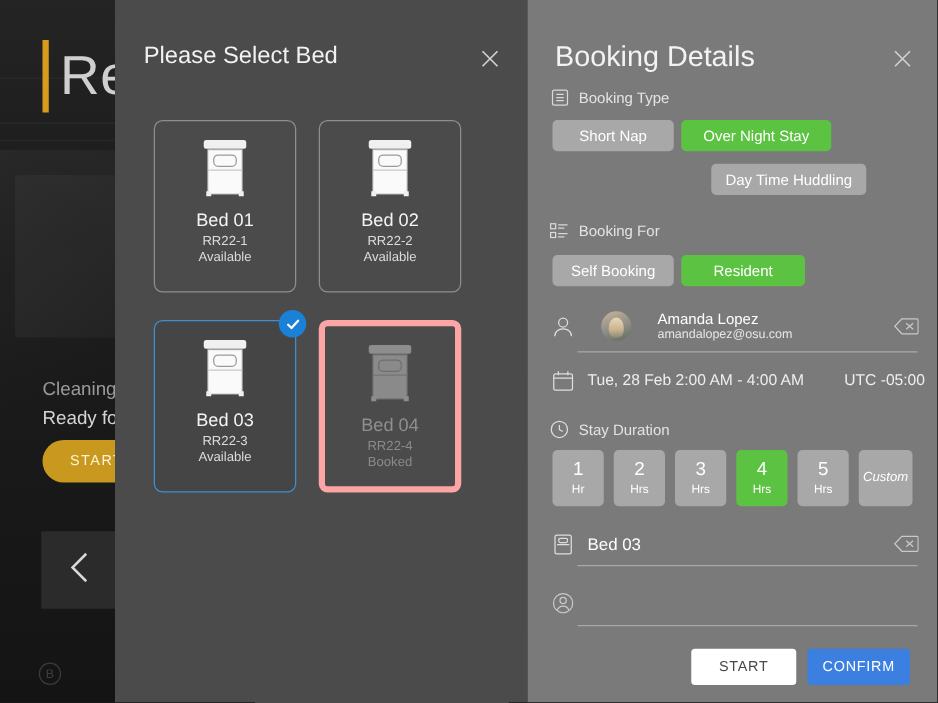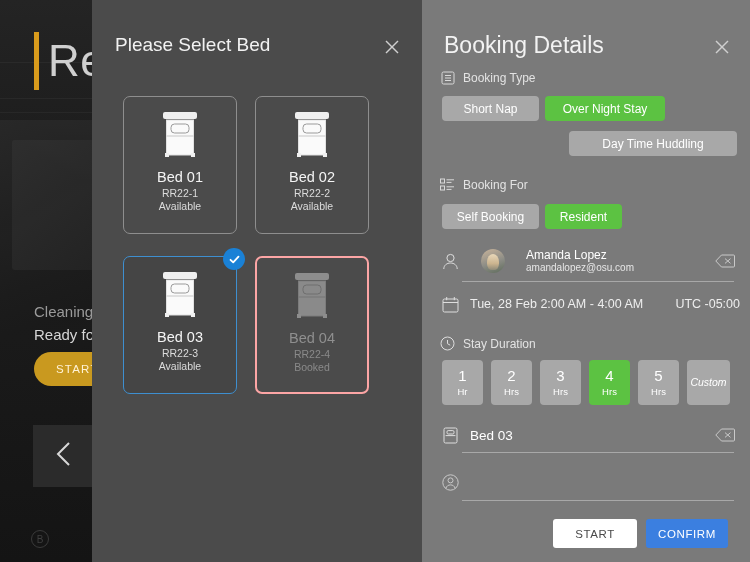--- a/index.html
+++ b/index.html
@@ -98,21 +98,21 @@
     position: relative;
     width: 114px; height: 138px;
     border-radius: 7px;
     border: 1px solid #8e8e8e;
     background: #4b4b4b;
     display: flex; flex-direction: column; align-items: center;
     padding-top: 14px;
     cursor: pointer;
   }
   .bed-card.selected { border: 1.5px solid #3e8fd0; background: #454545; }
-  .bed-card.booked { border: 2px solid #fca5a5; }
+  .bed-card.booked { border: 5px solid #fca5a5; }
 
   .bed-icon { width: 40px; height: 47px; position: relative; margin-bottom: 11px; }
   .bed-name {
     font-size: 14.5px; color: #f4f4f4; margin-bottom: 2px;
   }
   .bed-code { font-size: 10.5px; color: #dcdcdc; margin-bottom: 1px; }
   .bed-status { font-size: 10.5px; color: #dcdcdc; }
   .bed-card.booked .bed-name { color: #8f8f8f; }
   .bed-card.booked .bed-code,
   .bed-card.booked .bed-status { color: #8a8a8a; }
@@ -324,38 +324,38 @@
           <line x1="4" y1="4.5" x2="10" y2="4.5"></line>
           <line x1="4" y1="7" x2="10" y2="7"></line>
           <line x1="4" y1="9.5" x2="10" y2="9.5"></line>
         </svg>
       </span>
       <span>Booking Type</span>
     </div>
 
     <div class="chip" style="left:20px;  top:96px; width:97px;">Short Nap</div>
     <div class="chip active" style="left:123px; top:96px; width:120px;">Over Night Stay</div>
-    <div class="chip" style="left:147px; top:131px; width:168px;">Day Time Huddling</div>
+    <div class="chip" style="left:147px; top:131px; width:124px;">Day Time Huddling</div>
 
     <div class="sec-label" style="left:18px; top:177px;">
       <span class="sec-ico">
         <svg width="15" height="13" viewBox="0 0 15 13" fill="none" stroke="#d9d9d9" stroke-width="1">
           <rect x="0.5" y="1" width="4" height="4"></rect>
           <rect x="0.5" y="8" width="4" height="4"></rect>
           <line x1="6.5" y1="1.8" x2="14" y2="1.8"></line>
           <line x1="6.5" y1="4.4" x2="11.5" y2="4.4"></line>
           <line x1="6.5" y1="8.8" x2="14" y2="8.8"></line>
           <line x1="6.5" y1="11.4" x2="11.5" y2="11.4"></line>
         </svg>
       </span>
       <span>Booking For</span>
     </div>
 
     <div class="chip" style="left:20px;  top:204px; width:97px;">Self Booking</div>
-    <div class="chip active" style="left:123px; top:204px; width:77px;">Resident</div>
+    <div class="chip active" style="left:123px; top:204px; width:99px;">Resident</div>
 
     <div class="row" style="left:18px; top:248px; width:295px; align-items:center; gap:21px;">
       <span class="row-ico">
         <svg width="19" height="19" viewBox="0 0 19 19" fill="none" stroke="#dedede" stroke-width="1">
           <circle cx="9.5" cy="6" r="3.6"></circle>
           <path d="M2.8 17c0-3.7 3-6 6.7-6s6.7 2.3 6.7 6"></path>
         </svg>
       </span>
       <span class="avatar"></span>
       <span style="display:flex; flex-direction:column; flex:1;">

